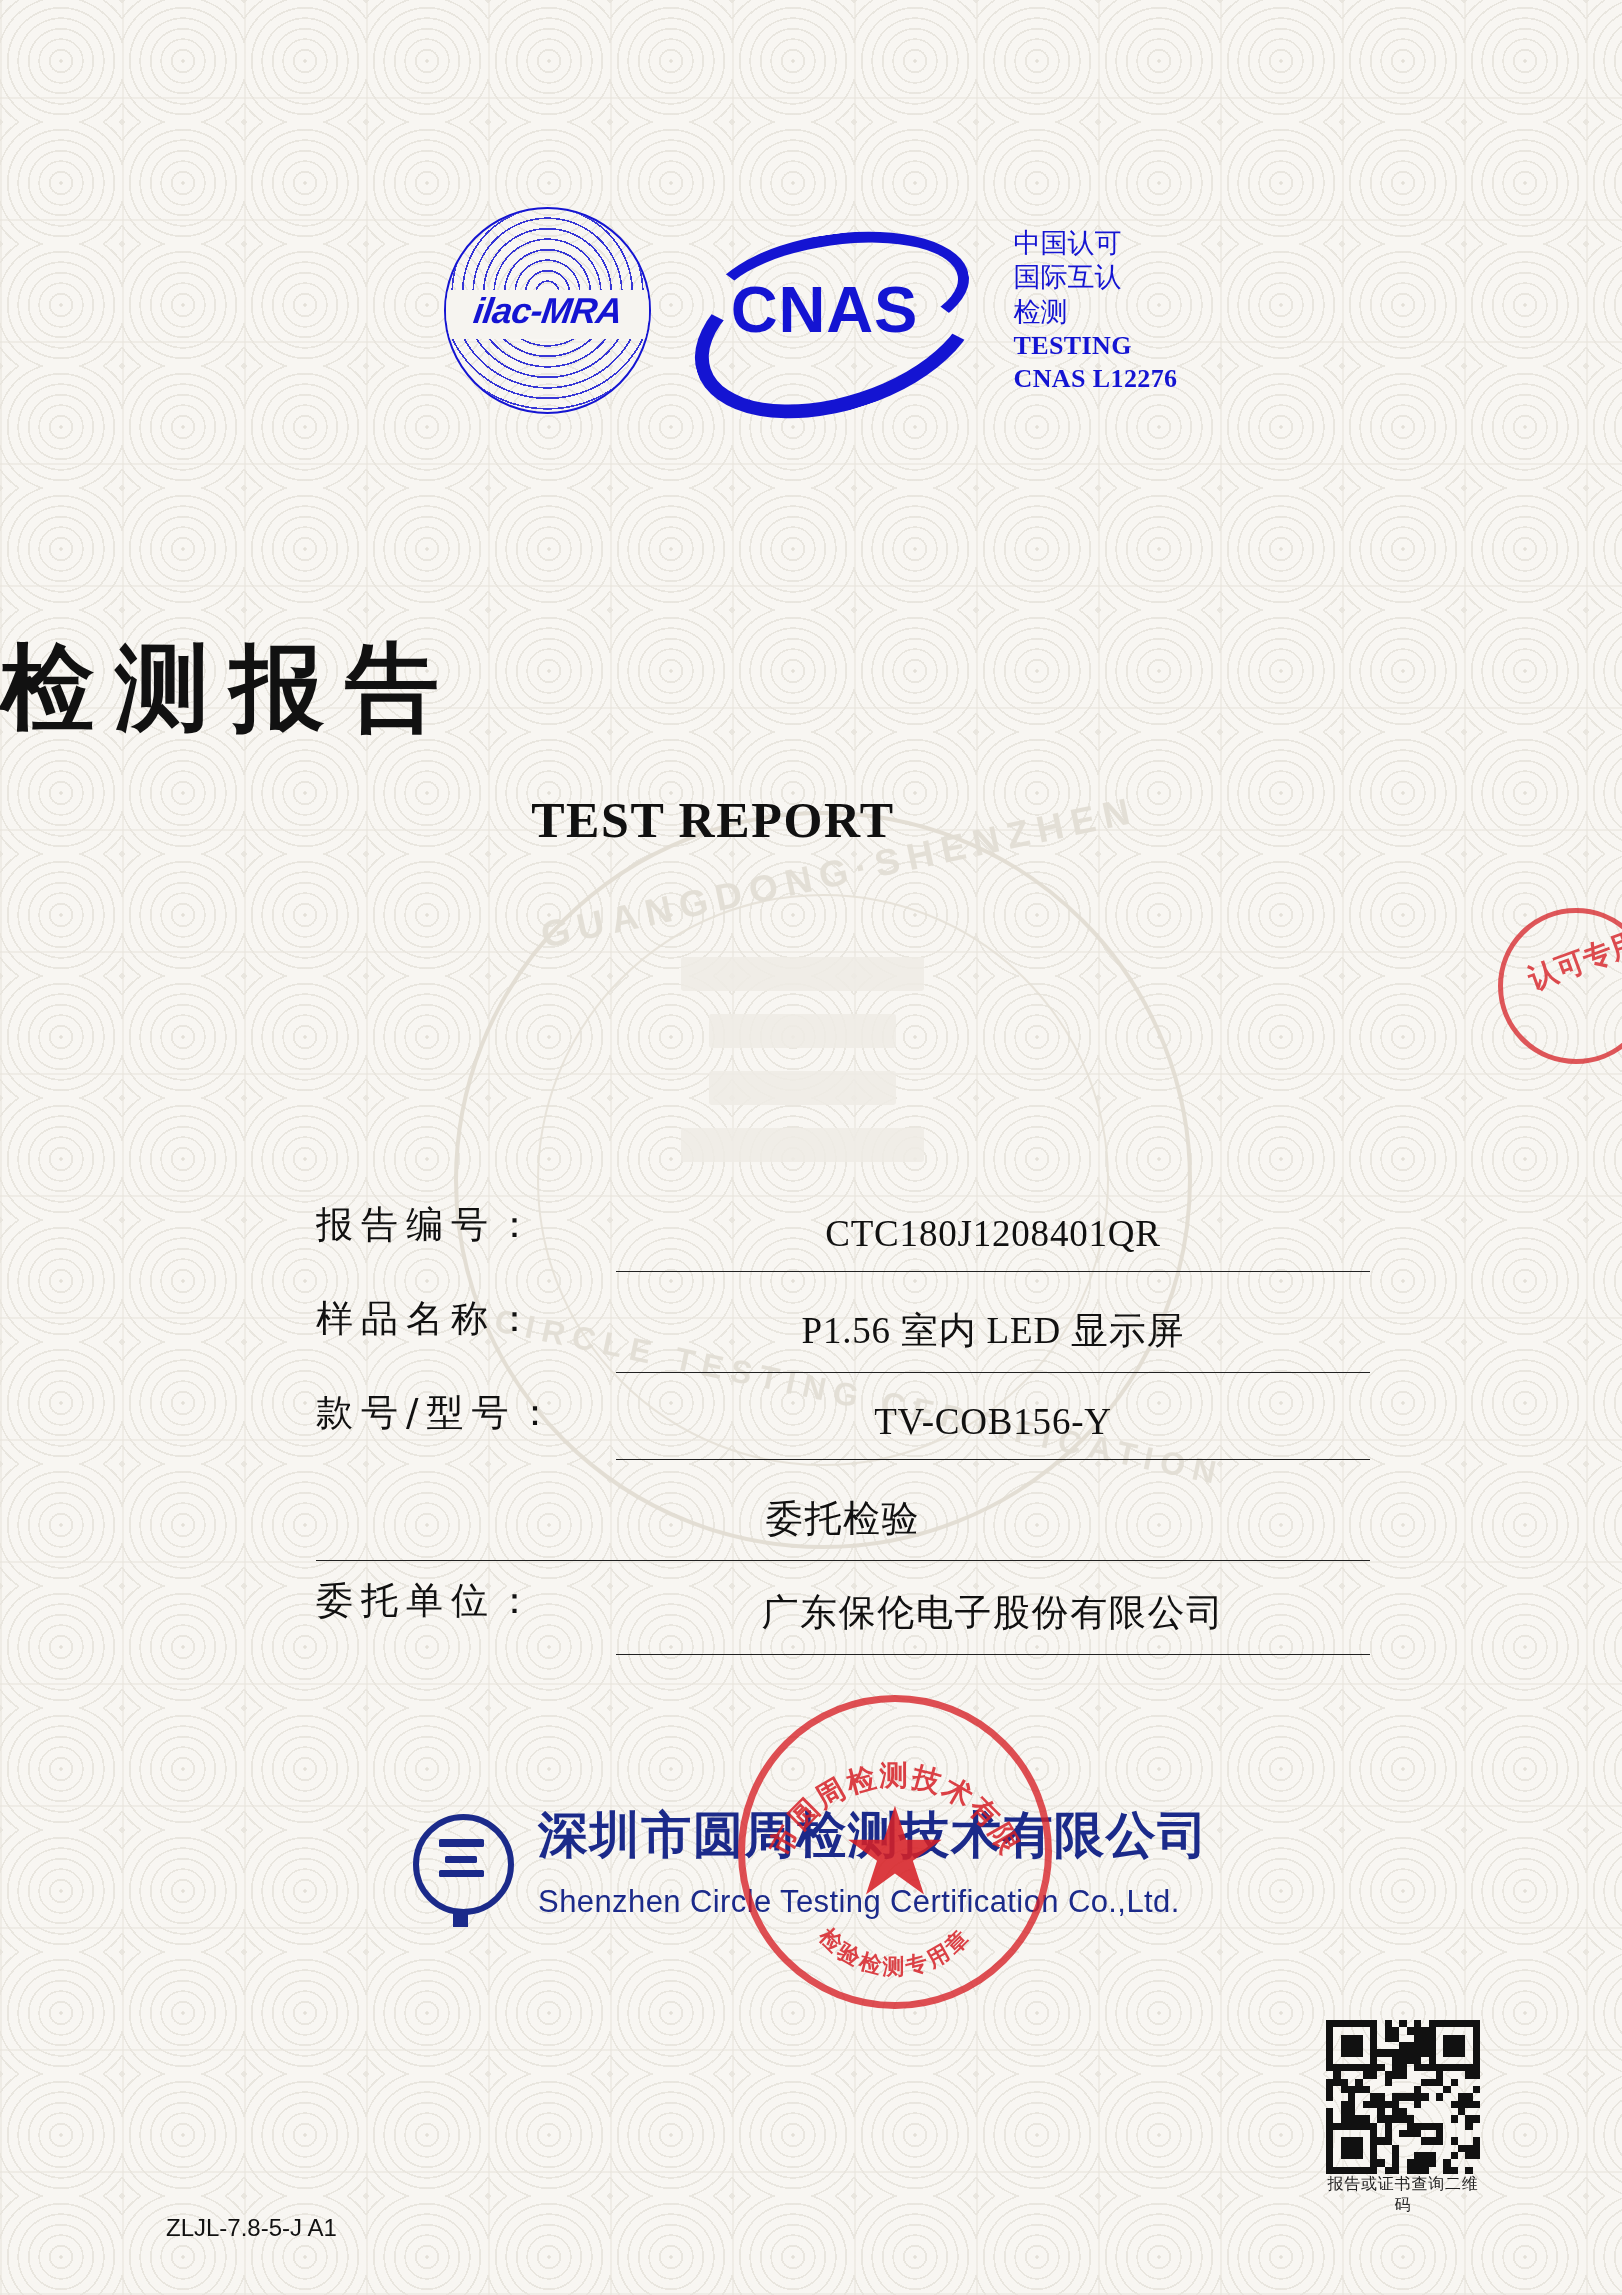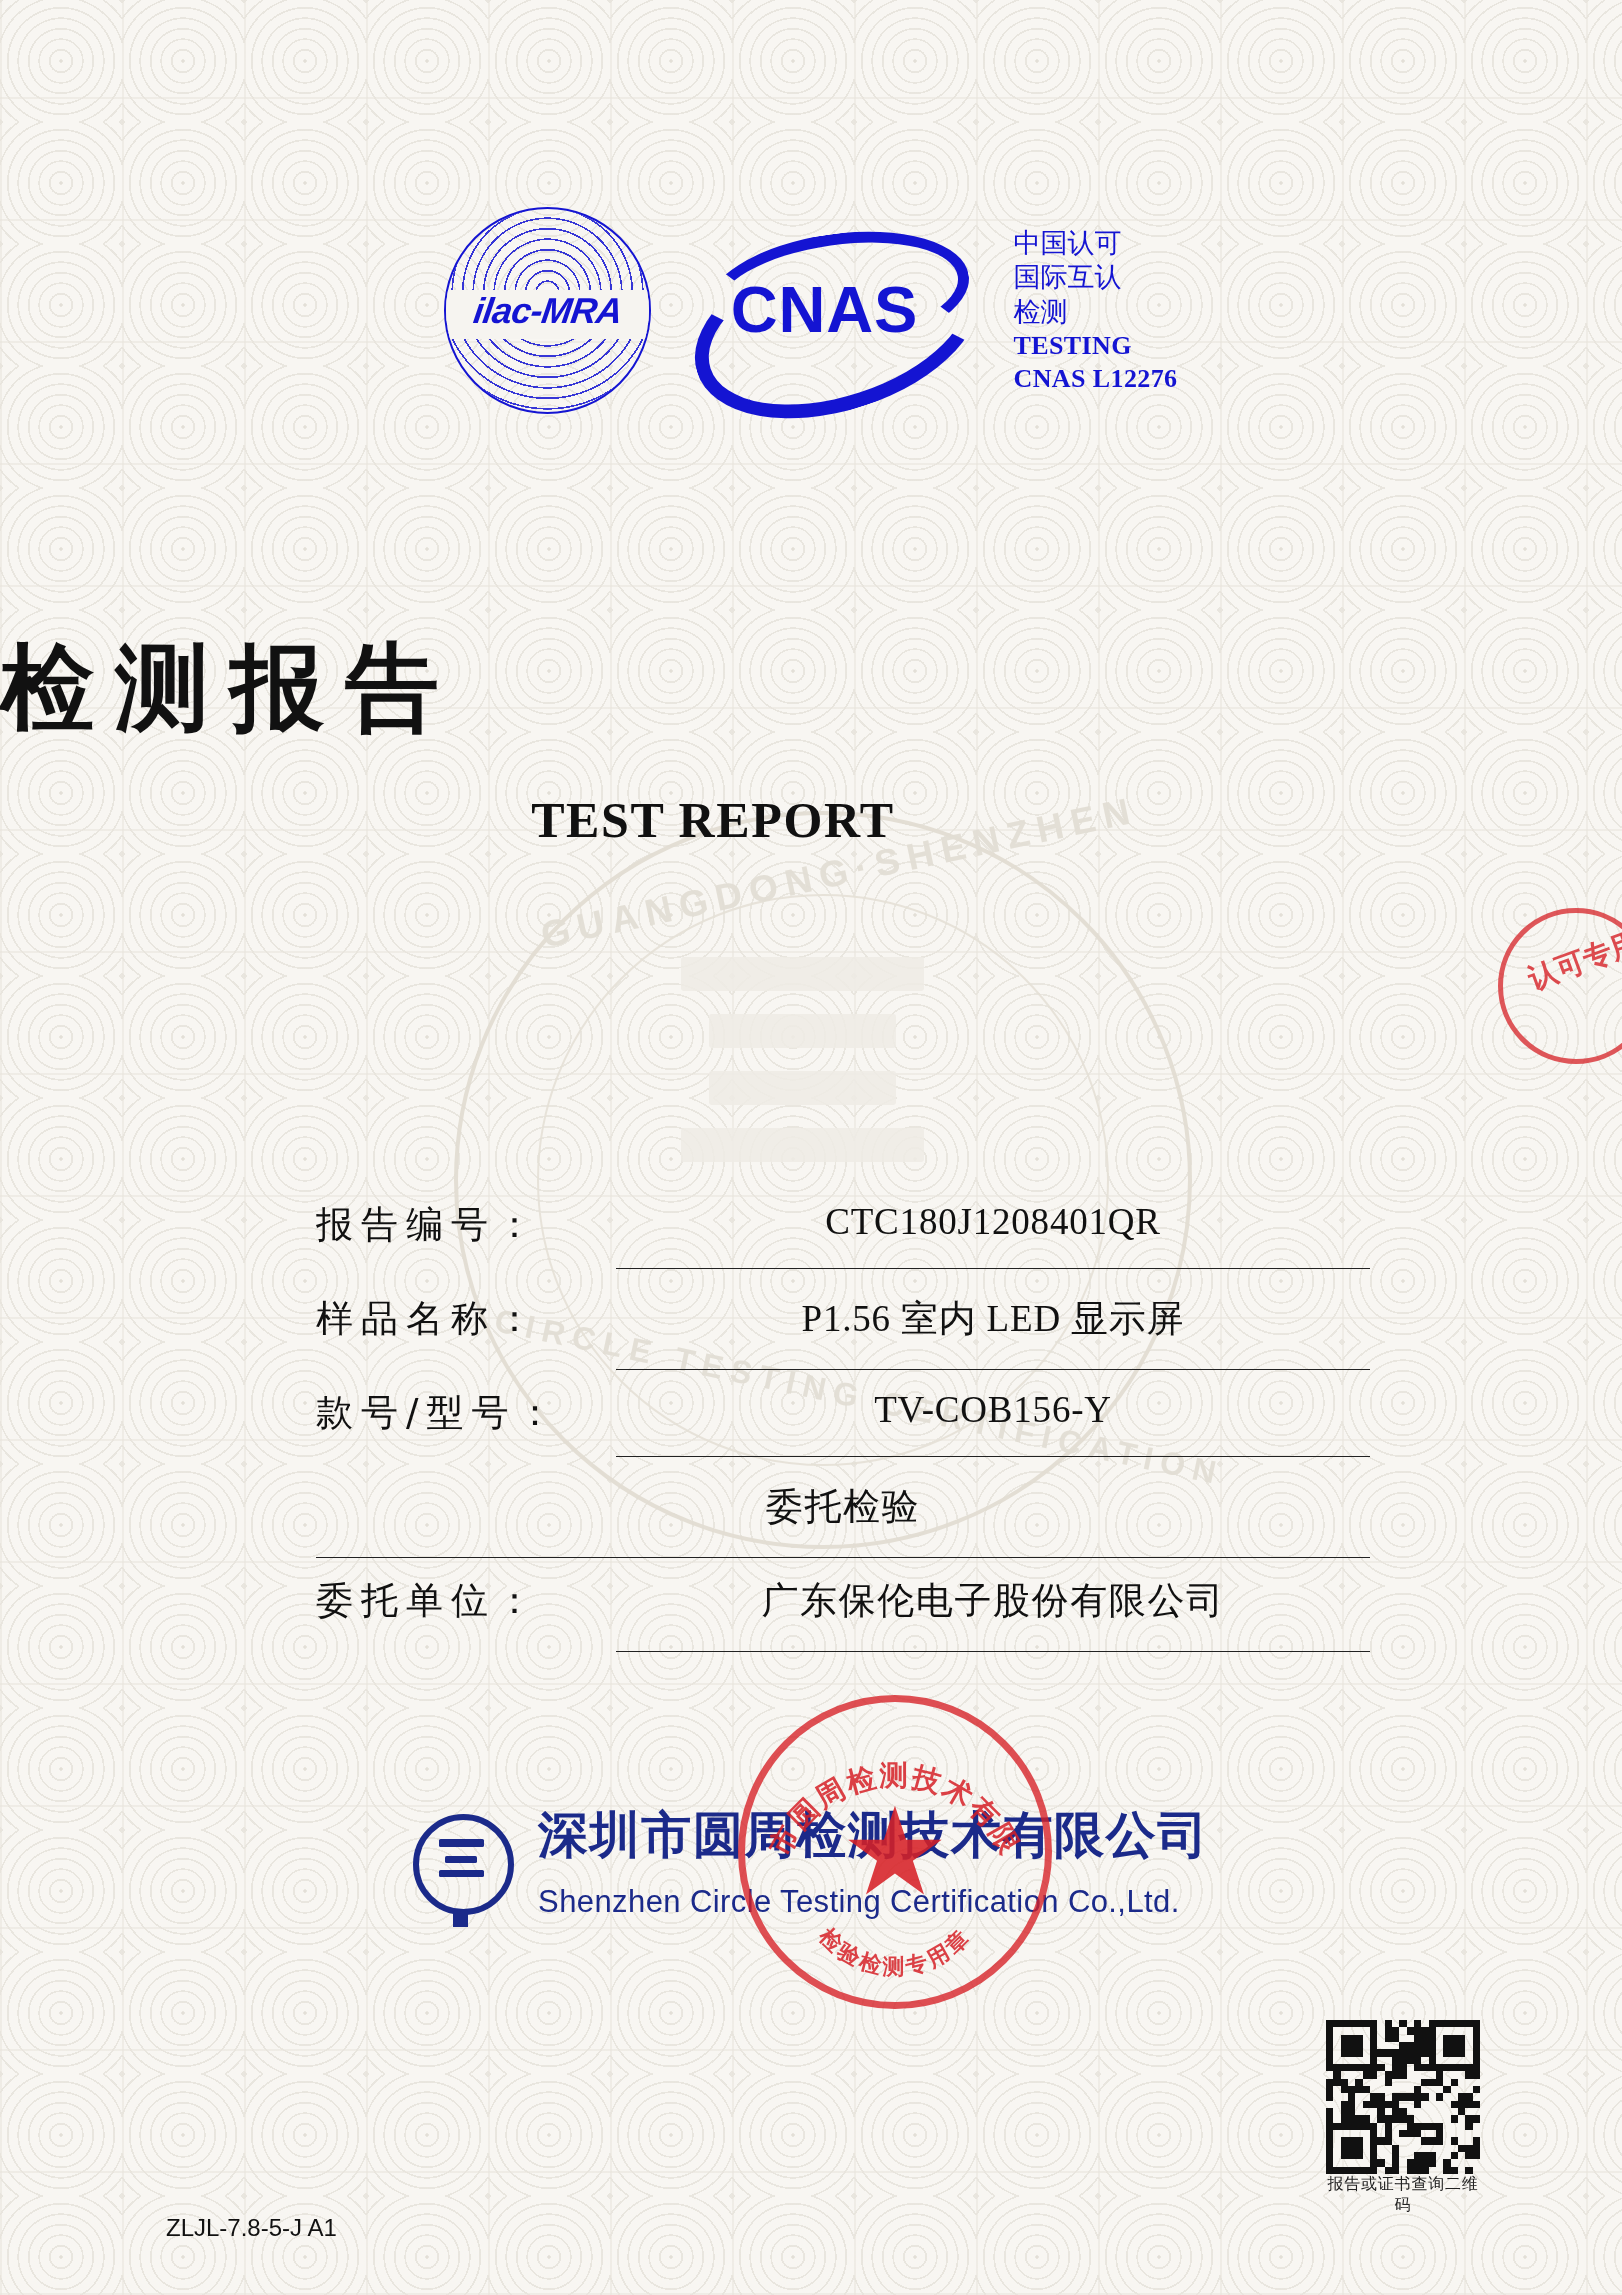--- a/index.html
+++ b/index.html
@@ -235,23 +235,24 @@
     white-space: nowrap;
     font-family: "DejaVu Sans", "Liberation Sans", sans-serif;
     padding-bottom: 4.9px;
   }
   .field-value {
     flex: 1;
     border-bottom: 1.6px solid #222;
     text-align: center;
     font-size: 37px;
     color: #111;
-    padding-bottom: 25px;
+    padding-bottom: 16px;
     font-family: "Liberation Serif", "DejaVu Serif", serif;
     letter-spacing: 0.8px;
+    margin-top: 12px;
   }
   .field-value.cjk {
     font-family: "DejaVu Sans", "Liberation Sans", sans-serif;
     letter-spacing: 1.6px;
   }
 
   
   .company {
     position: absolute;
     left: 0;

